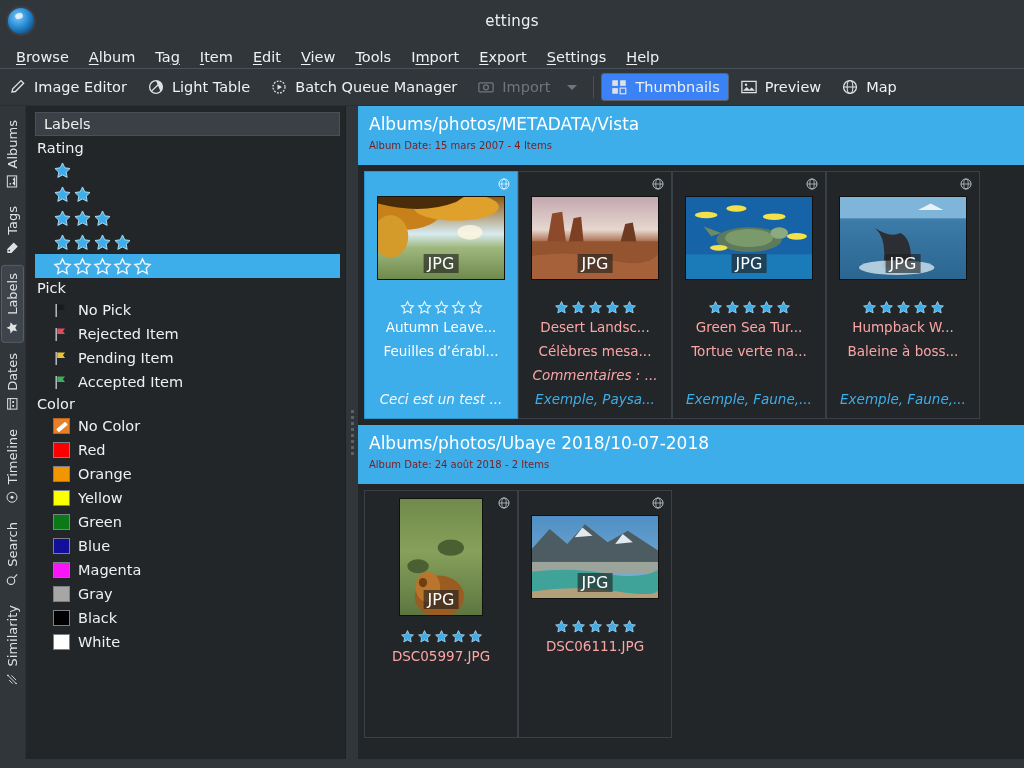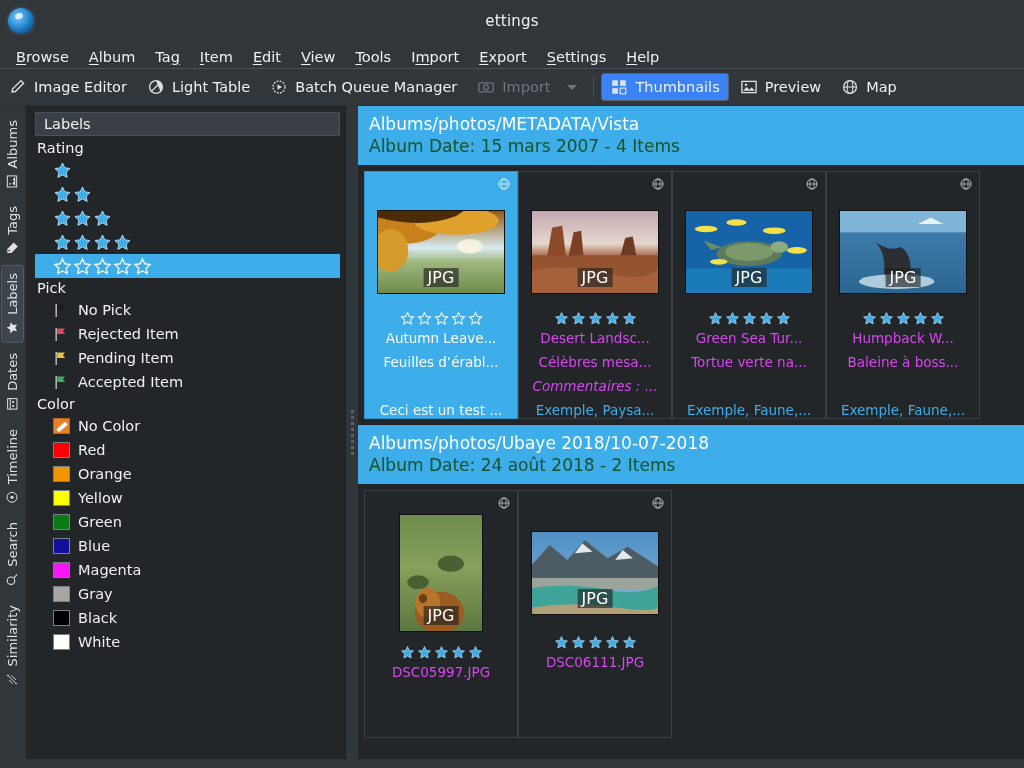--- a/index.html
+++ b/index.html
@@ -123,28 +123,28 @@
   }
   .splitter .grip { display: flex; flex-direction: column; gap: 3px; }
   .splitter .grip i { width: 3px; height: 3px; background: #5a6169; display: block; }
 
   
   .iconview { flex: 1; background: #232629; overflow: hidden; position: relative; }
   .album-header {
     background: #3daee9; color: #ffffff; padding: 7px 11px 9px 11px;
   }
   .album-header .path { font-size: 17px; line-height: 23px; }
-  .album-header .sub { font-size: 17px; line-height: 20px; color: #14532d; }
+  .album-header .sub { font-size: 10px; line-height: 20px; color: #7f1d1d; }
 
   .grid { display: flex; flex-wrap: wrap; padding: 6px 0 0 6px; gap: 0; }
   .card {
     width: 154px; height: 248px; position: relative;
     border: 1px solid #3a4046; margin: 0 0 6px 0;
     display: flex; flex-direction: column; align-items: center;
-    background: #232629; padding-top: 16px;
+    background: #232629; padding-top: 0;
   }
   .card.sel { background: #3daee9; border-color: #2a95cd; }
   .card .geo {
     position: absolute; right: 6px; top: 5px; width: 14px; height: 14px;
   }
   .thumb-wrap {
     width: 130px; height: 100px; display: flex; align-items: center;
     justify-content: center; margin-top: 16px; position: relative;
   }
   .thumb {
@@ -152,26 +152,26 @@
     display: flex; align-items: center; justify-content: center;
   }
   .thumb .fmt {
     position: absolute; left: 50%; bottom: 6px; transform: translateX(-50%);
     background: rgba(30,30,30,.62); color: #fff; font-size: 16px;
     padding: 0 4px; line-height: 19px; font-weight: 500;
   }
   .card-stars { display: flex; gap: 2px; margin-top: 12px; }
   .meta { width: 146px; text-align: center; overflow: hidden; }
   .meta .line {
-    font-size: 13.5px; line-height: 24px; color: #d946ef;
+    font-size: 13.5px; line-height: 24px; color: #fca5a5;
     white-space: nowrap; overflow: hidden; text-overflow: clip;
   }
   .card.sel .meta .line { color: #ffffff; }
   .meta .line.italic { font-style: italic; }
-  .meta .line.tags { color: #3daee9; }
+  .meta .line.tags { font-style: italic; color: #3daee9; }
   .card.sel .meta .line.tags { color: #f2fbff; }
   .meta .line.blank { color: transparent; }
 </style>
 </head>
 <body>
 
 <div id="app">
 
   <div class="titlebar">
     <div class="app-logo"></div>

